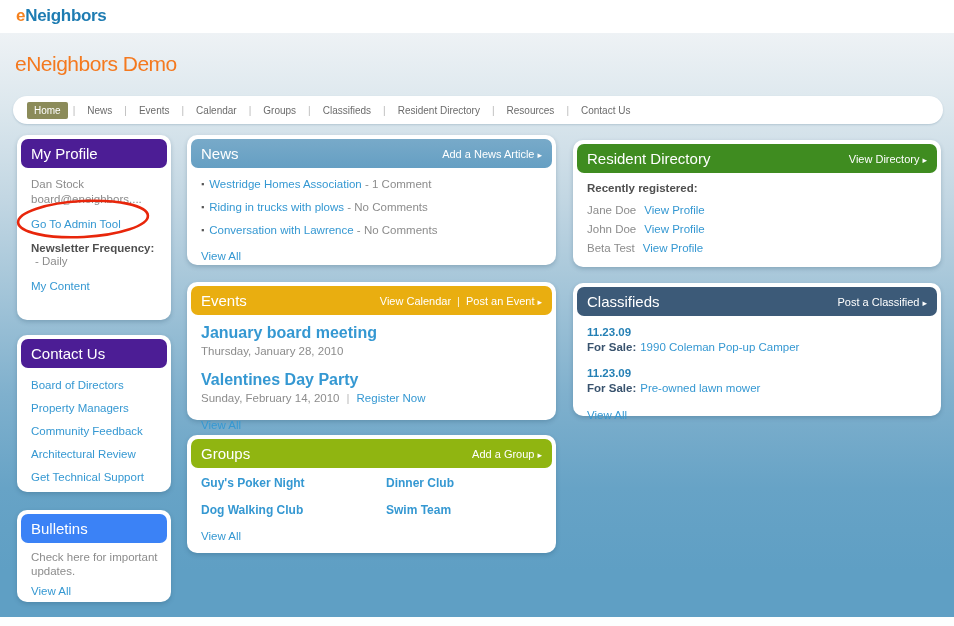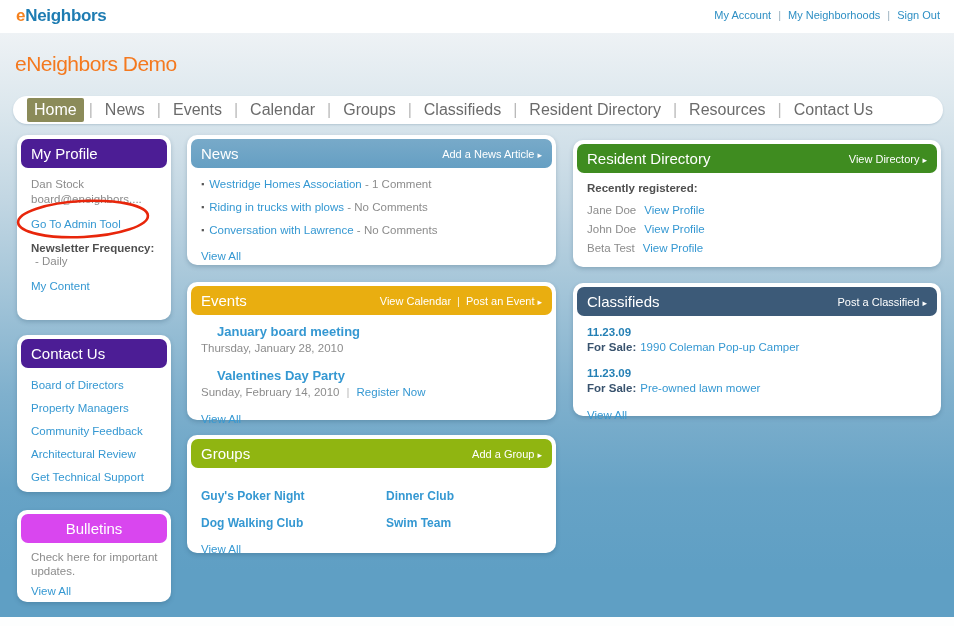--- a/index.html
+++ b/index.html
@@ -36,21 +36,21 @@
   .page-title {
     position:absolute; left:15px; top:52px;
     font-size:21px; color:#f4791f; letter-spacing:-0.5px;
   }
 
   
   .navbar {
     position:absolute; left:13px; top:96px; width:930px; height:28px;
     background:#ffffff; border-radius:14px;
     display:flex; align-items:center; padding:0 14px;
-    font-size:16px; color:#6b6b6b;
+    font-size:10px; color:#6b6b6b;
     box-shadow:0 1px 2px rgba(70,110,140,0.25);
   }
   .navbar .navitem { cursor:pointer; padding:3px 7px; white-space:nowrap; }
   .navbar .navitem.active { background:#8b8b59; color:#ffffff; border-radius:2px; }
   .navbar .sep { color:#b9b9b9; margin:0 5px; }
 
   
   .panel {
     position:absolute; background:#ffffff; border-radius:10px;
     padding:4px; box-shadow:0 2px 4px rgba(30,70,100,0.25);
@@ -65,21 +65,21 @@
   .phead .paction .arrow { font-size:9px; margin-left:3px; }
   .phead .paction .sep { margin:0 6px; opacity:0.85; }
   .pbody { padding:9px 9px 8px 10px; font-size:11.5px; color:#8c8c8c; }
 
   .hd-olive  { background:#4c1d95; }
   .hd-news   { background:linear-gradient(#78aac9,#659fc3); }
   .hd-gold   { background:#e9ae10; }
   .hd-lime   { background:#90b511; }
   .hd-green  { background:#3f8c20; }
   .hd-navy   { background:#3c5a78; }
-  .hd-orange { background:#d946ef;justify-content:center; }
+  .hd-orange { background:#3b82f6; }
 
   a.lnk { color:#3598d2; text-decoration:none; cursor:pointer; }
   a.lnk.bold { font-weight:bold; }
   .gray { color:#8c8c8c; }
   .darkbold { color:#4f4f4f; font-weight:bold; }
   .viewall { display:inline-block; margin-top:10px; }
 
   
   .mp-line { line-height:15px; }
   .mp-email { white-space:nowrap; overflow:hidden; }
@@ -90,21 +90,21 @@
 
   
   .cu-link { display:block; margin-bottom:11px; }
 
   
   .news-row { margin-bottom:9px; line-height:14px; }
   .news-row .bullet { color:#555; font-size:9px; margin-right:5px; vertical-align:1px; }
 
   
   .ev-row { margin-bottom:13px; }
-  .ev-name { font-size:13px;margin-left:16px; }
+  .ev-name { font-size:16px; }
   .ev-date { color:#8c8c8c; margin-top:2px; line-height:14px; }
   .ev-date .sep { color:#b9b9b9; margin:0 7px; }
 
   
   .grp-grid { display:grid; grid-template-columns:185px auto; row-gap:13px; }
 
   
   .rd-sub { margin-bottom:9px; }
   .rd-row { margin-bottom:5px; line-height:14px; }
   .rd-name { margin-right:8px; }
@@ -117,23 +117,20 @@
   
   .annotation { position:absolute; left:10px; top:196px; pointer-events:none; }
 </style>
 </head>
 <body>
 
 <div class="page">
 
   <div class="topbar">
     <div class="logo"><span class="e">e</span><span class="rest">Neighbors</span></div>
-    <div class="toplinks">
-      <a>My Account</a><span class="sep">|</span><a>My Neighborhoods</a><span class="sep">|</span><a>Sign Out</a>
-    </div>
   </div>
 
   <div class="content"></div>
   <div class="whitefooter"></div>
 
   <div class="page-title">eNeighbors Demo</div>
 
   <div class="navbar">
     <span class="navitem active">Home</span>
     <span class="sep">|</span>
@@ -224,21 +221,21 @@
       </div>
       <a class="lnk viewall" style="margin-top:1px;">View All</a>
     </div>
   </div>
 
   <div class="panel" style="left:187px; top:435px; width:369px; height:118px;">
     <div class="phead hd-lime">
       <span class="ptitle">Groups</span>
       <span class="paction"><span>Add a Group</span><span class="arrow">▸</span></span>
     </div>
-    <div class="pbody" style="padding-top:21px;">
+    <div class="pbody" style="padding-top:8px;">
       <div class="grp-grid">
         <a class="lnk bold" style="font-size:12px;">Guy's Poker Night</a>
         <a class="lnk bold" style="font-size:12px;">Dinner Club</a>
         <a class="lnk bold" style="font-size:12px;">Dog Walking Club</a>
         <a class="lnk bold" style="font-size:12px;">Swim Team</a>
       </div>
       <a class="lnk viewall" style="margin-top:13px;">View All</a>
     </div>
   </div>
 

